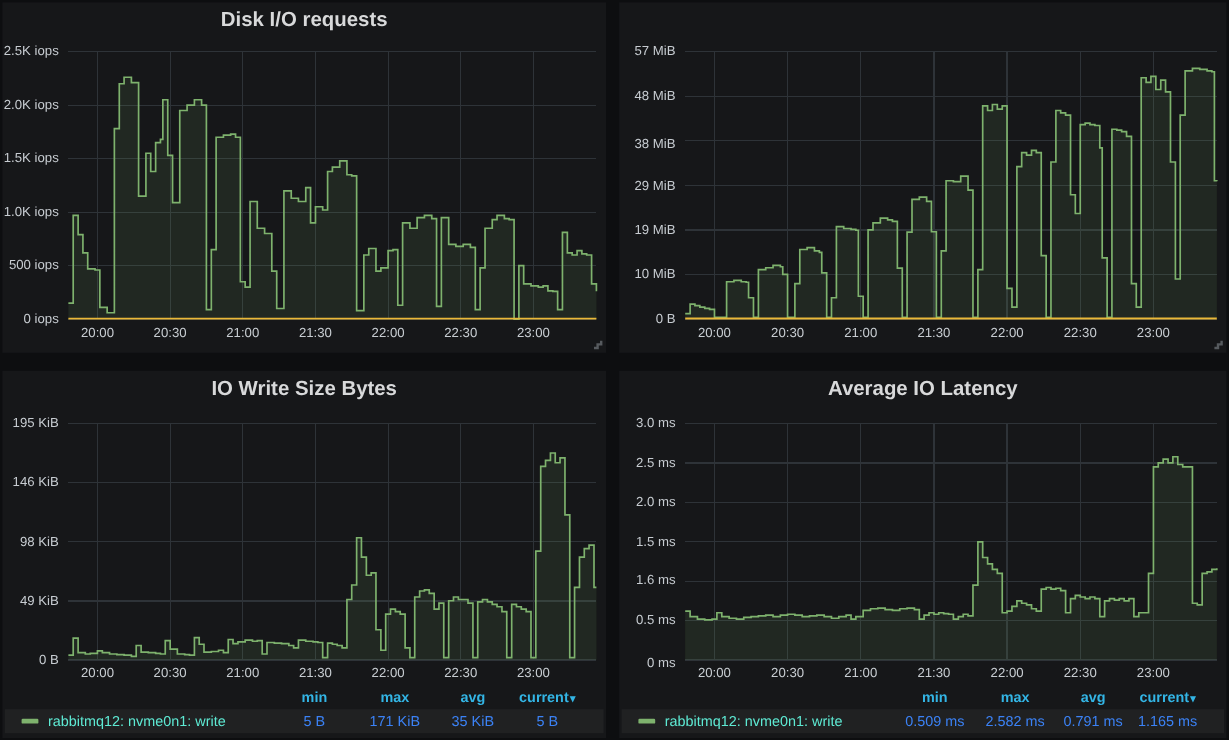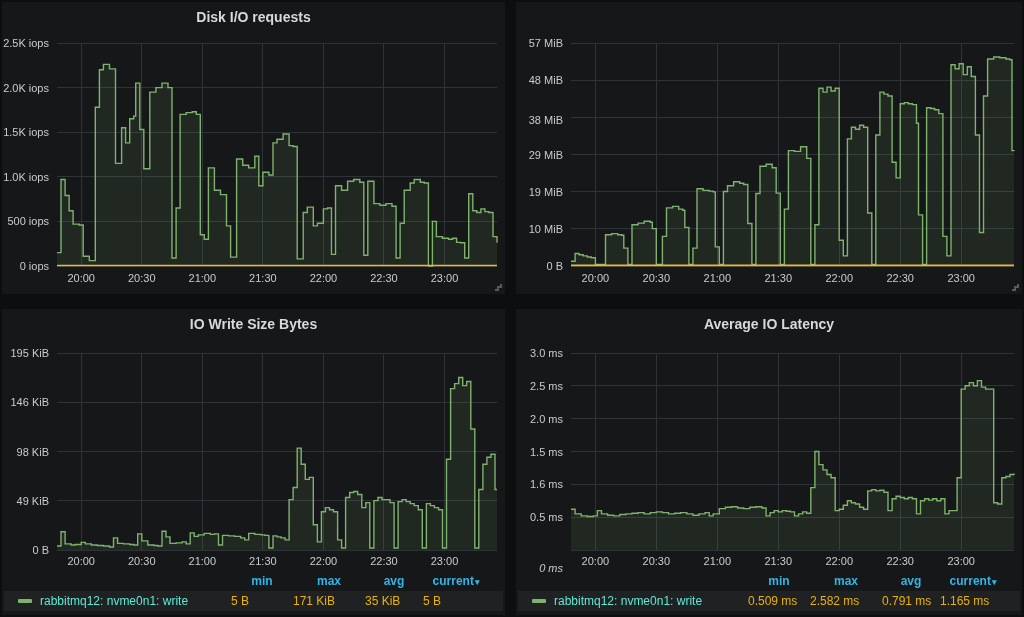--- a/index.html
+++ b/index.html
@@ -5,21 +5,21 @@
   * { margin:0; padding:0; box-sizing:border-box; }
   html,body { width:1024px; height:617px; overflow:hidden; background:#0d0e10;
               font-family:"Liberation Sans", sans-serif; }
   .panel { position:absolute; background:#161719; }
   #p0 { left:2px;   top:2px;   width:503px; height:292px; }
   #p1 { left:516px; top:2px;   width:506px; height:292px; }
   #p2 { left:2px;   top:309px; width:503px; height:306px; }
   #p3 { left:516px; top:309px; width:506px; height:306px; }
 
   .panel-title { position:absolute; left:0; right:0; top:4px; height:22px; line-height:22px;
-                 text-align:center; font-size:14px; font-weight:bold; color:#d8d9da; cursor:pointer; }
+                 text-align:center; font-size:17px; font-weight:bold; color:#d8d9da; cursor:pointer; }
 
   .chart { position:absolute; }
   #p0 .chart, #p2 .chart { left:55px; width:440px; }
   #p1 .chart, #p3 .chart { left:55px; width:443px; }
   #p0 .chart, #p1 .chart { top:41px; height:223px; }
   #p2 .chart, #p3 .chart { top:44px; height:197px; }
 
   .ylabels { position:absolute; left:0; width:50px; }
   #p0 .ylabels, #p1 .ylabels { top:41px; height:223px; }
   #p2 .ylabels, #p3 .ylabels { top:44px; height:197px; }
@@ -39,21 +39,21 @@
                    height:17px; padding-right:14px; }
   .legend-header .col { font-weight:bold; color:#33b5e5; text-align:center; cursor:pointer; }
   .col.c-min { width:62px; } .col.c-max { width:72px; }
   .col.c-avg { width:58px; } .col.c-cur { width:66px; }
   .sort-caret { font-size:9px; color:#33b5e5; margin-left:1px; }
   .legend-row { display:flex; align-items:center; height:20px; margin-top:2px;
                 padding:0 14px 0 14px; background:rgba(255,255,255,0.045); }
   .swatch { display:inline-block; width:14px; height:4px; border-radius:1px;
             background:#7eb26d; margin-right:8px; flex:none; cursor:pointer; }
   .series-name { flex:1; color:#5eead4; white-space:nowrap; overflow:hidden; cursor:pointer; }
-  .legend-row .col { color:#eab308; text-align:left; }
+  .legend-row .col { color:#3b82f6; text-align:center; }
 
   .resize-handle { position:absolute; right:3px; bottom:3px; width:8px; height:8px; cursor:nwse-resize; }
   svg { display:block; overflow:visible; }
 </style>
 </head>
 <body>
 
 <div class="panel" id="p0">
   <div class="panel-title">Disk I/O requests</div>
   <div class="ylabels">
@@ -197,21 +197,21 @@
       <span class="col c-max">171 KiB</span>
       <span class="col c-avg">35 KiB</span>
       <span class="col c-cur">5 B</span>
     </div>
   </div>
 </div>
 
 <div class="panel" id="p3">
   <div class="panel-title">Average IO Latency</div>
   <div class="ylabels">
-      <div class="ylab" style="top: 209px; font-style: italic;">0 ms</div>
+      <div class="ylab" style="top: 194px;">0 ms</div>
       <div class="ylab" style="top: 158.167px;">0.5 ms</div>
       <div class="ylab" style="top: 125.333px;">1.6 ms</div>
       <div class="ylab" style="top: 92.5px;">1.5 ms</div>
       <div class="ylab" style="top: 59.6667px;">2.0 ms</div>
       <div class="ylab" style="top: 26.8333px;">2.5 ms</div>
       <div class="ylab" style="top: -6px;">3.0 ms</div>
     </div>
   <div class="chart">
       <svg width="443" height="197">
         <line x1="0" y1="197" x2="443" y2="197" stroke="#2e3338" stroke-width="1" shape-rendering="crispEdges"></line>

